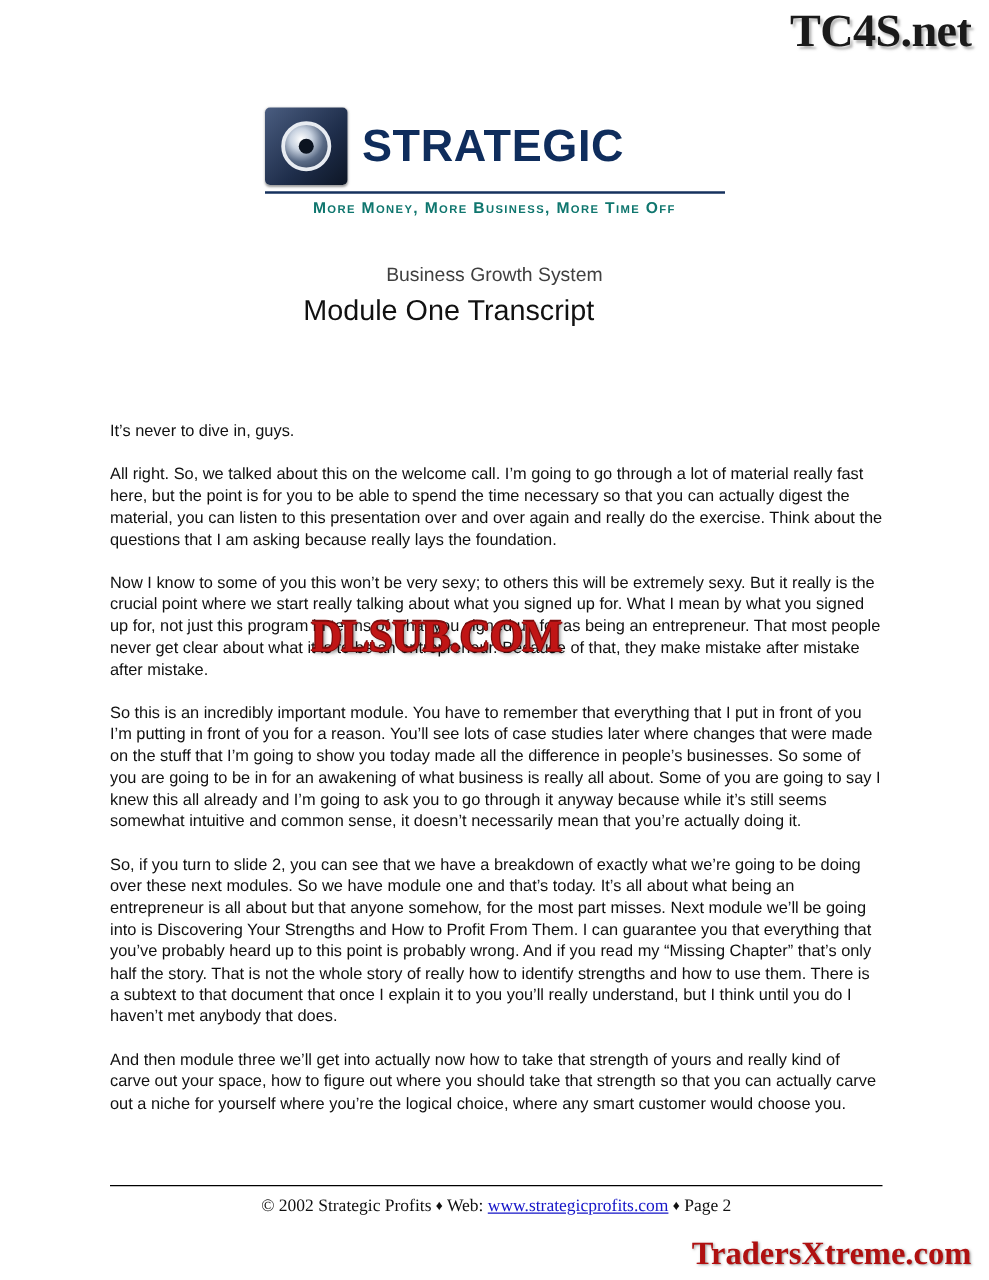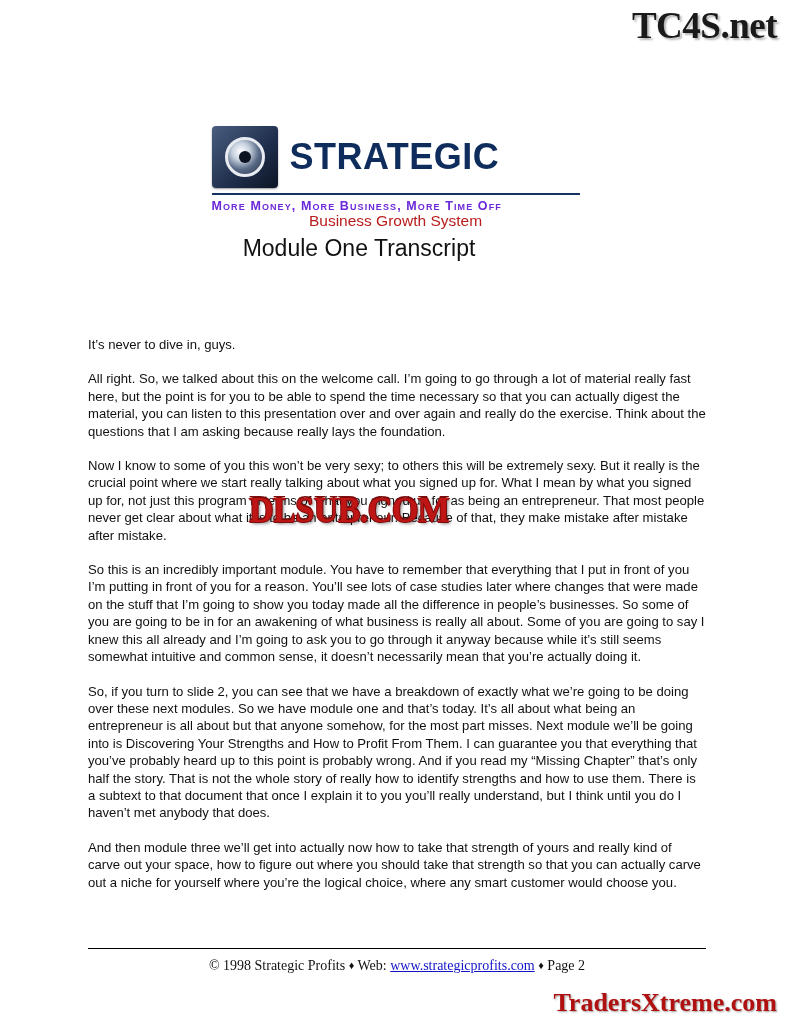--- a/index.html
+++ b/index.html
@@ -40,21 +40,20 @@
     position: absolute;
     top: 86px;
     left: 0;
     width: 791px;
     display: flex;
     justify-content: center;
   }
   .logo {
     width: 368px;
     position: relative;
-    margin-top: 40px;
   }
   .logo-main {
     display: flex;
     align-items: center;
     gap: 12px;
   }
   .logo-mark {
     width: 66px;
     height: 62px;
     background: linear-gradient(135deg, #4a5d80 0%, #1e2d4a 60%, #0d1625 100%);
@@ -95,37 +94,37 @@
     text-shadow: 1px 1px 0 rgba(255,255,255,0.6);
   }
   .logo-rule {
     margin-top: 5px;
     height: 2px;
     background: #16325e;
     width: 100%;
   }
   .logo-tag {
     margin-top: 4px;
-    text-align: left;
+    text-align: center;
     font-family: "Liberation Sans", sans-serif;
     font-size: 12.5px;
     font-weight: bold;
     letter-spacing: 1.1px;
-    color: #6d28d9;
+    color: #0f766e;
     font-variant: small-caps;
   }
 
   
   .doc-subtitle {
     position: absolute;
     top: 212px;
     width: 791px;
     text-align: center;
     font-size: 15.5px;
-    color: #b91c1c;
+    color: #404040;
   }
   .doc-title {
     position: absolute;
     top: 235px;
     width: 718px;
     text-align: center;
     font-size: 23px;
     color: #111;
   }
 
@@ -230,21 +229,21 @@
     <p>Now I know to some of you this won’t be very sexy; to others this will be extremely sexy. But it really is the crucial point where we start really talking about what you signed up for. What I mean by what you signed up for, not just this program in terms of what you signed up for as being an entrepreneur. That most people never get clear about what it is to be an entrepreneur. Because of that, they make mistake after mistake after mistake.</p>
     <p>So this is an incredibly important module. You have to remember that everything that I put in front of you I’m putting in front of you for a reason. You’ll see lots of case studies later where changes that were made on the stuff that I’m going to show you today made all the difference in people’s businesses. So some of you are going to be in for an awakening of what business is really all about. Some of you are going to say I knew this all already and I’m going to ask you to go through it anyway because while it’s still seems somewhat intuitive and common sense, it doesn’t necessarily mean that you’re actually doing it.</p>
     <p>So, if you turn to slide 2, you can see that we have a breakdown of exactly what we’re going to be doing over these next modules. So we have module one and that’s today. It’s all about what being an entrepreneur is all about but that anyone somehow, for the most part misses. Next module we’ll be going into is Discovering Your Strengths and How to Profit From Them. I can guarantee you that everything that you’ve probably heard up to this point is probably wrong. And if you read my “Missing Chapter” that’s only half the story. That is not the whole story of really how to identify strengths and how to use them. There is a subtext to that document that once I explain it to you you’ll really understand, but I think until you do I haven’t met anybody that does.</p>
     <p>And then module three we’ll get into actually now how to take that strength of yours and really kind of carve out your space, how to figure out where you should take that strength so that you can actually carve out a niche for yourself where you’re the logical choice, where any smart customer would choose you.</p>
   </div>
 
   <div class="mid-watermark">DLSUB.COM</div>
 
   <div class="footer-rule"></div>
   <div class="footer">
-    <span>© 1998 Strategic Profits</span>
+    <span>© 2002 Strategic Profits</span>
     <span class="dia">♦</span>
     <span>Web:</span>
     <a href="#">www.strategicprofits.com</a>
     <span class="dia">♦</span>
     <span>Page 2</span>
   </div>
 
   <div class="bottom-watermark">TradersXtreme.com</div>
 
 </div>

